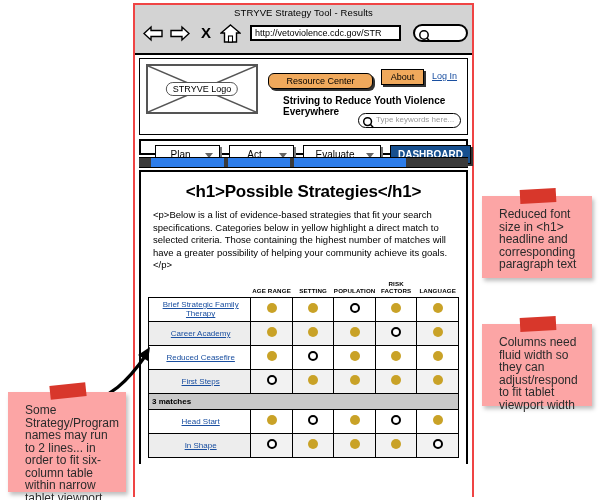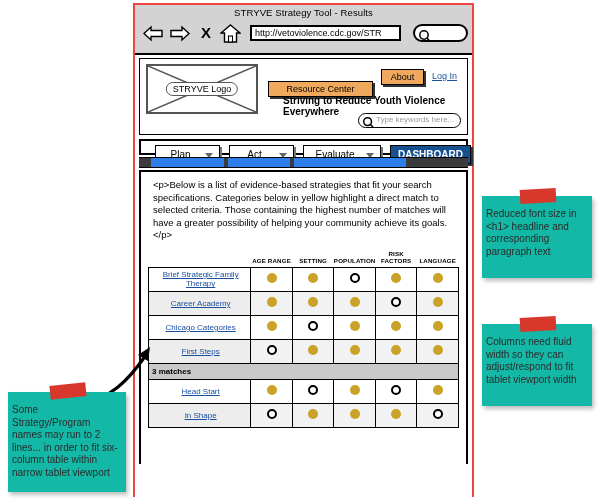--- a/index.html
+++ b/index.html
@@ -150,21 +150,21 @@
     position: absolute;
     background: #f0a95c;
     border: 1.5px solid #000;
     box-shadow: 2px 2px 0 #333;
     font-size: 9px;
     text-align: center;
     line-height: 15px;
     height: 16px;
     box-sizing: border-box;
   }
-  .btn-resource { left: 128px; top: 22px; width: 105px; }
+  .btn-resource { left: 128px; top: 14px; width: 105px; border-radius: 6px; }
   .btn-about { left: 241px; top: 10px; width: 43px; }
   .link-login {
     position: absolute;
     left: 292px;
     top: 12px;
     font-size: 9px;
     color: #1a4fa0;
     text-decoration: underline;
   }
   .tagline {
@@ -342,26 +342,26 @@
     width: 10px; height: 10px;
     border-radius: 50%;
     border: 2.2px solid #000;
     background: #fff;
     box-sizing: border-box;
   }
 
   
   .note {
     position: absolute;
-    background: #14b8a6;
+    background: #fca5a5;
     box-shadow: 2px 3px 4px rgba(0,0,0,.25);
-    font-size: 10px;
+    font-size: 12px;
     line-height: 12.5px;
     color: #2b2b2b;
-    padding: 12px 8px 8px 4px;
+    padding: 12px 8px 8px 17px;
     box-sizing: border-box;
   }
   .tape {
     position: absolute;
     width: 36px;
     height: 14px;
     background: #d8372b;
     top: -7px;
     transform: rotate(-3deg);
   }
@@ -463,20 +463,21 @@
     </div>
 
     <div class="progress">
       <span class="cap-l"></span>
       <span class="tick" style="left:85px;"></span>
       <span class="tick" style="left:151px;"></span>
       <span class="cap-r"></span>
     </div>
 
     <div class="content">
+      <div class="h1-demo">&lt;h1&gt;Possible Strategies&lt;/h1&gt;</div>
       <div class="p-demo">&lt;p&gt;Below is a list of evidence-based strategies that fit your search specifications. Categories below in yellow highlight a direct match to selected criteria. Those containing the highest number of matches will have a greater possibility of helping your community achieve its goals.&lt;/p&gt;</div>
 
       <div class="tbl-wrap">
         <table class="results">
           <colgroup>
             <col style="width:33%">
               <col style="width:13.4%">
               <col style="width:13.4%">
             <col style="width:13.4%">
               <col style="width:13.4%">
@@ -503,21 +504,21 @@
               </tr>
               <tr class="alt">
                 <td class="namecell"><a href="#">Career Academy</a></td>
                 <td class="dotcell"><span class="dot-full"></span></td>
                 <td class="dotcell"><span class="dot-full"></span></td>
                 <td class="dotcell"><span class="dot-full"></span></td>
                 <td class="dotcell"><span class="dot-open"></span></td>
                 <td class="dotcell"><span class="dot-full"></span></td>
               </tr>
               <tr>
-                <td class="namecell"><a href="#">Chicago Categories</a></td>
+                <td class="namecell"><a href="#">Reduced Ceasefire</a></td>
                 <td class="dotcell"><span class="dot-full"></span></td>
                 <td class="dotcell"><span class="dot-open"></span></td>
                 <td class="dotcell"><span class="dot-full"></span></td>
                 <td class="dotcell"><span class="dot-full"></span></td>
                 <td class="dotcell"><span class="dot-full"></span></td>
               </tr>
               <tr class="alt">
                 <td class="namecell"><a href="#">First Steps</a></td>
                 <td class="dotcell"><span class="dot-open"></span></td>
                 <td class="dotcell"><span class="dot-full"></span></td>

